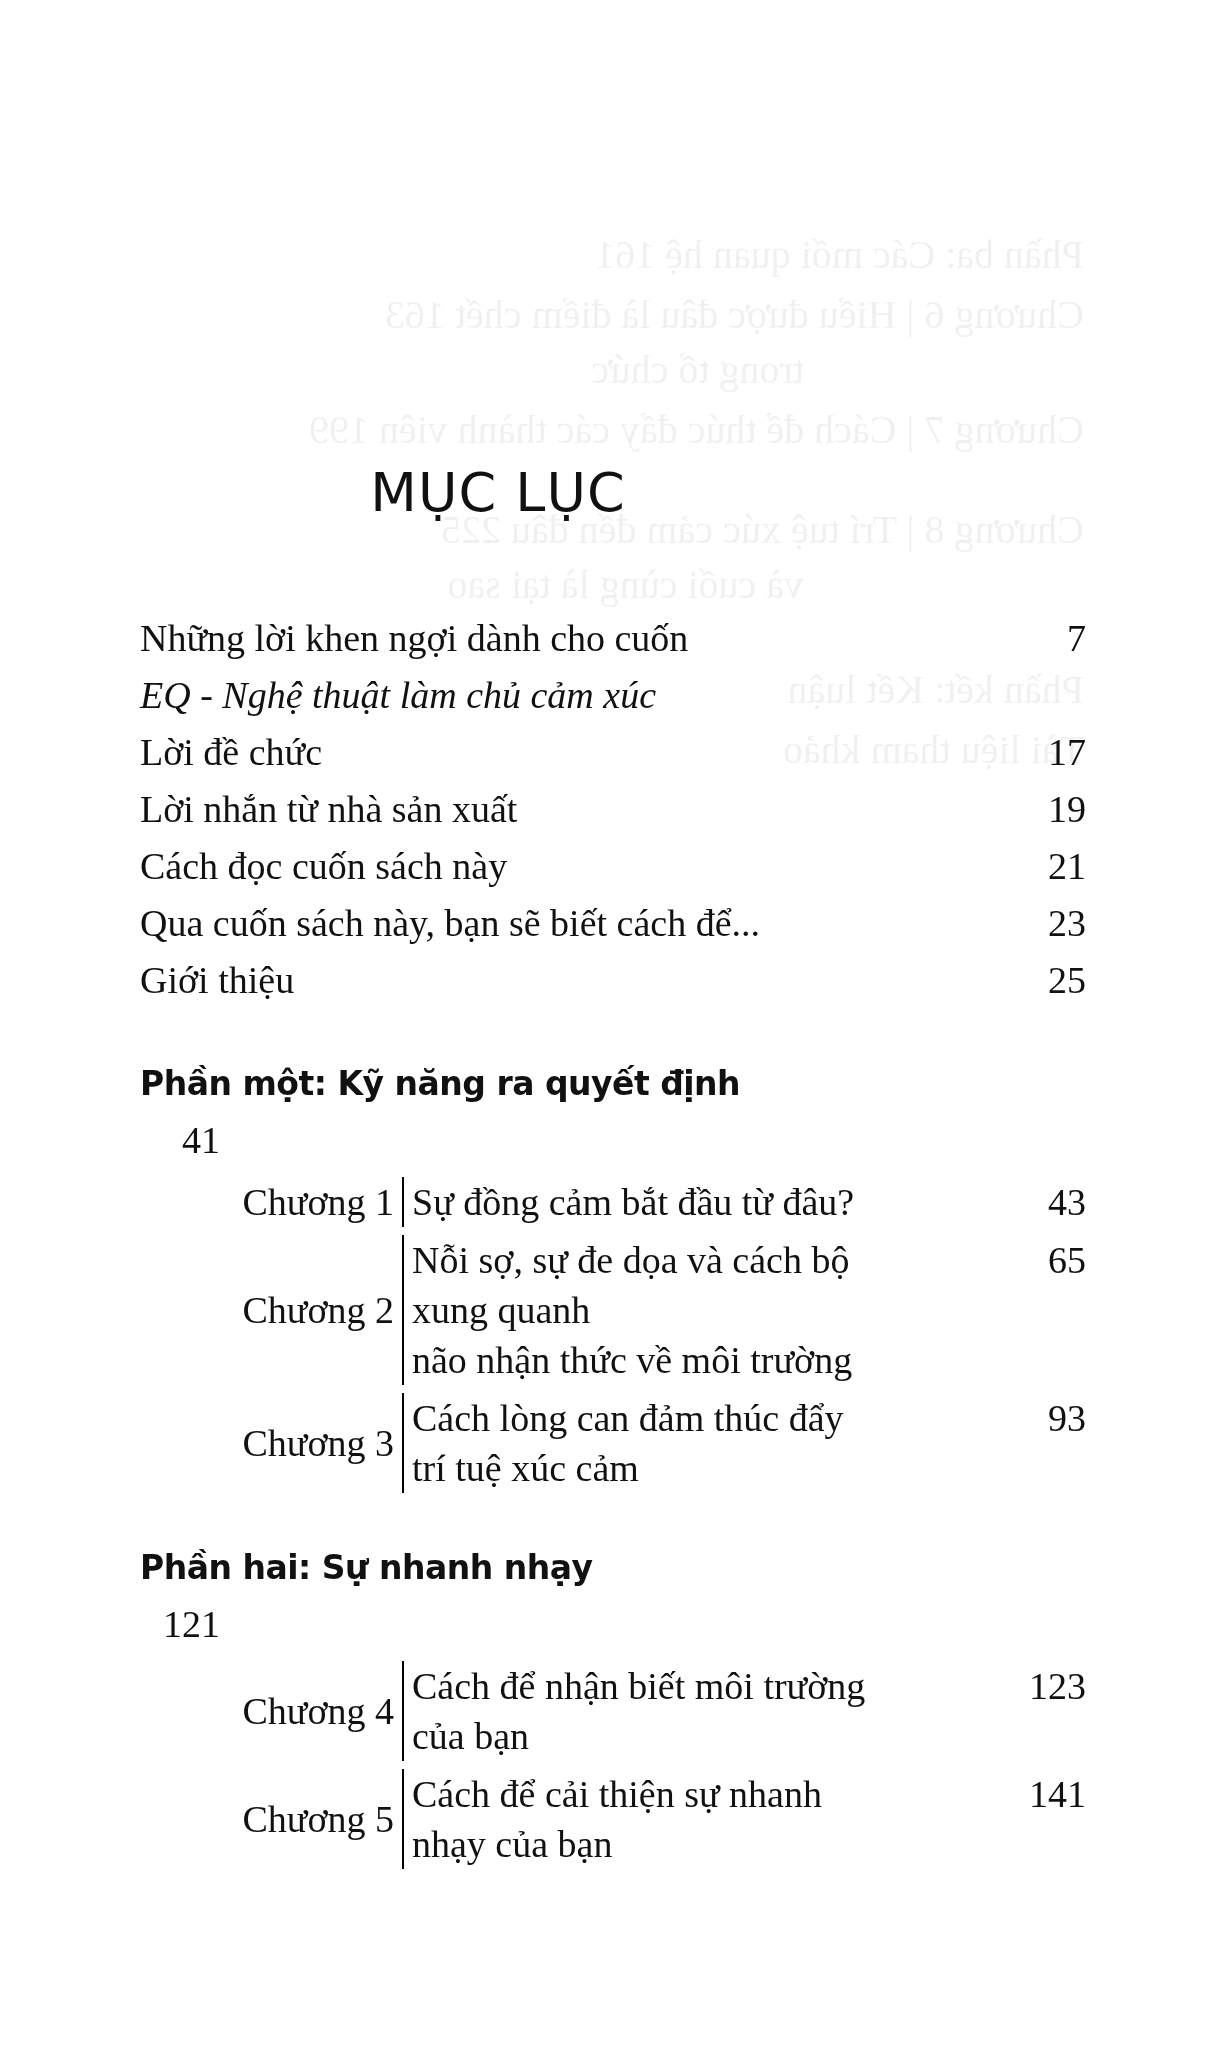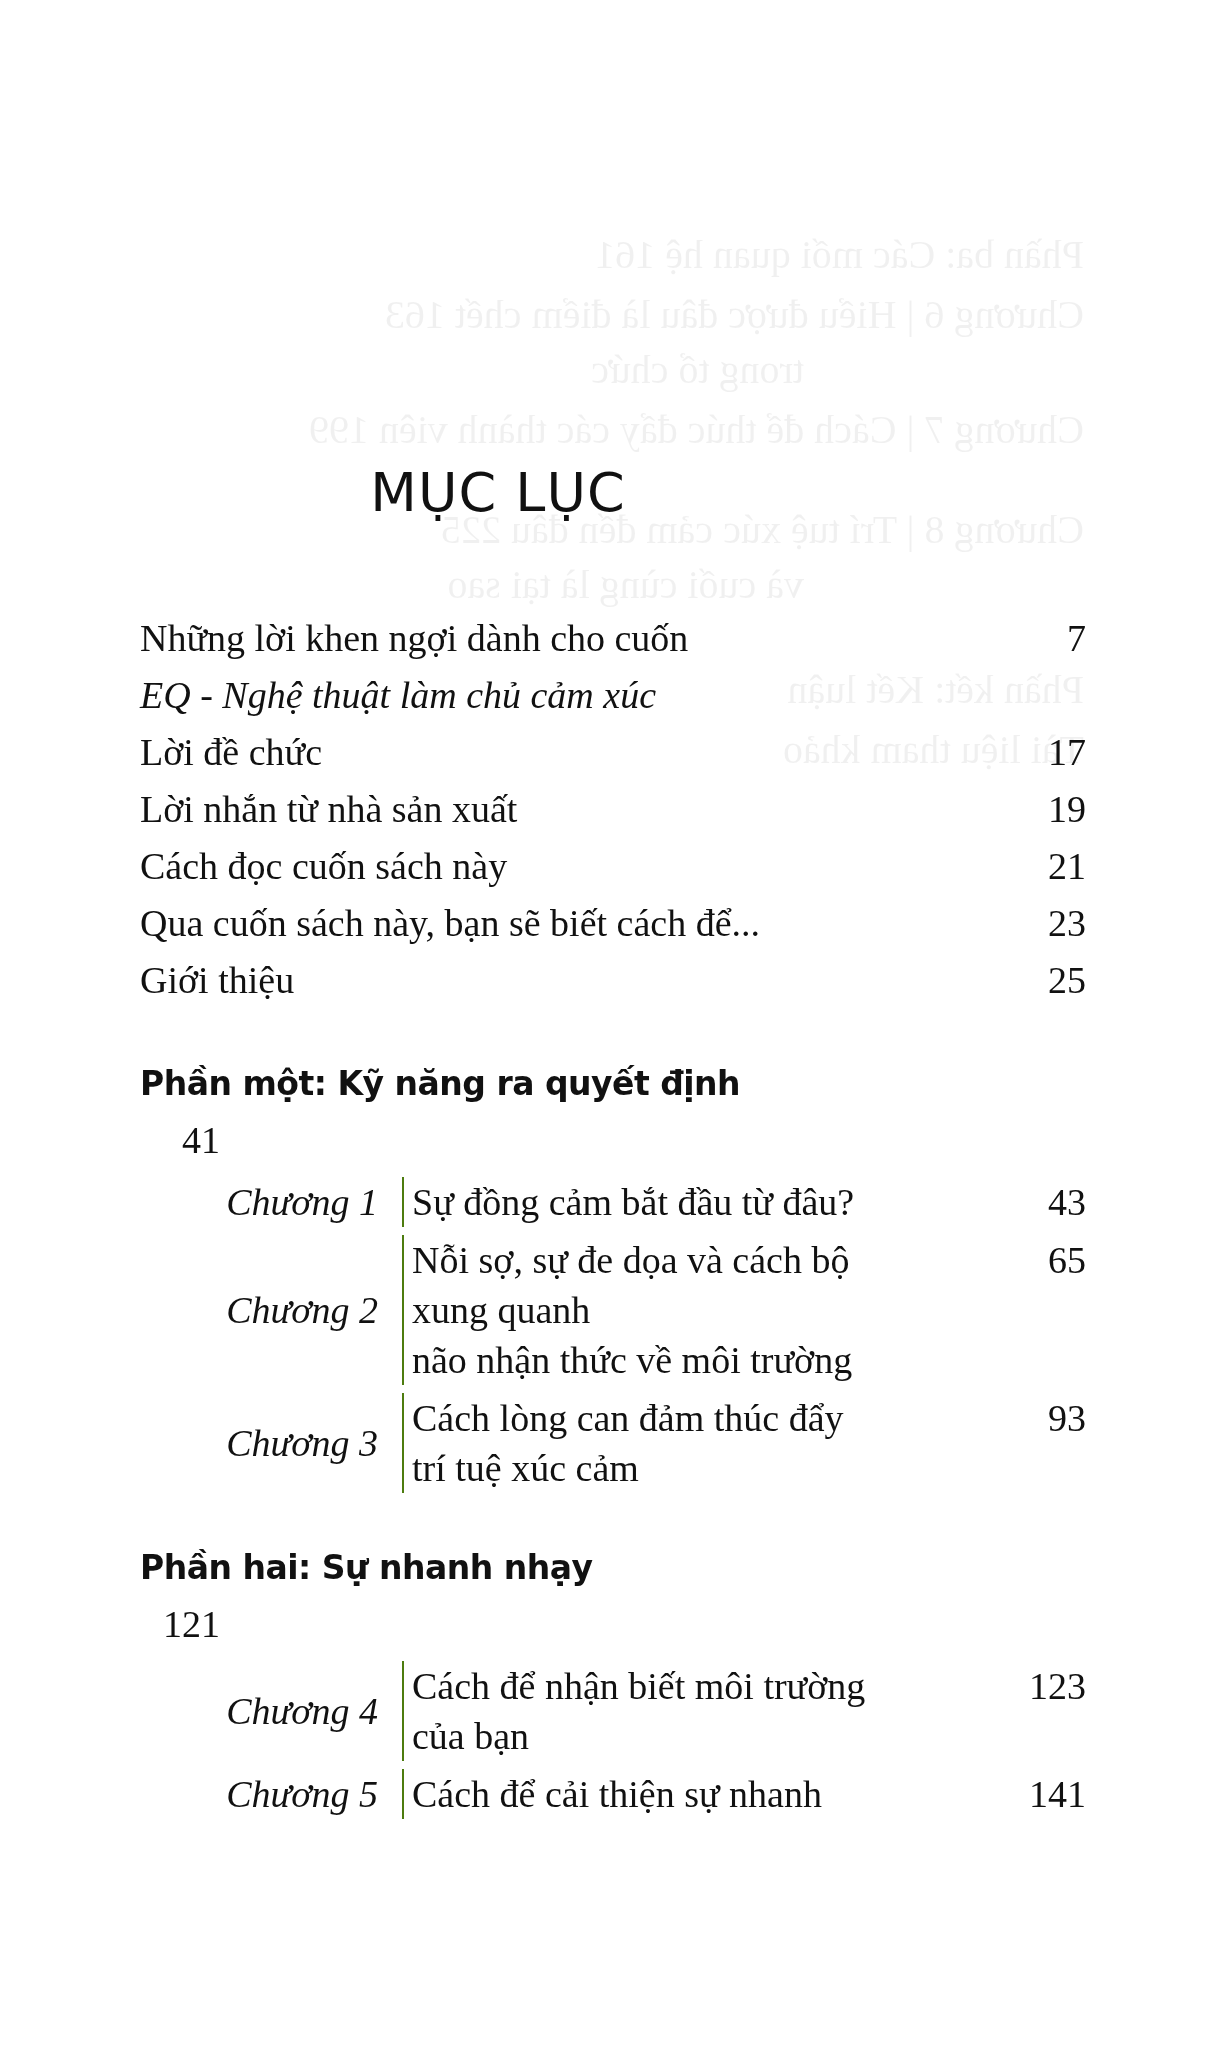--- a/index.html
+++ b/index.html
@@ -45,27 +45,26 @@
       flex-direction: column;
     }
     .row.part .page { font-family: "Liberation Serif", serif; font-weight: normal; font-size: 38px; letter-spacing: 0; }
     .chap {
       display: flex; align-items: center;
       font-family: "Liberation Serif", serif; font-size: 38px;
       line-height: 50px;
       margin-top: 8px;
     }
     .chap .ch-label {
-      width: 262px; text-align: right; padding-right: 24px; box-sizing: border-box;
+      width: 262px; text-align: right; padding-right: 8px; box-sizing: border-box;
       white-space: nowrap;
-      font-style: italic;
     }
     .chap .ch-body {
       flex: 1; display: flex; align-items: flex-start;
-      border-left: 2px solid #4d7c0f; padding-left: 8px;
+      border-left: 2px solid #000000; padding-left: 8px;
     }
     .chap .ch-text { flex: 1; }
     .chap .ch-text span { display: block; }
     .chap .ch-page { width: 80px; text-align: right; }
   </style>
 </head>
 <body>
 
 <div class="ghost">
   <div class="g-line" style="top:225px;left:140px">Phần ba: Các mối quan hệ    161</div>
@@ -158,17 +157,18 @@
         <span>của bạn</span>
       </div>
       <span class="ch-page">123</span>
     </div>
   </div>
   <div class="chap">
     <span class="ch-label">Chương 5</span>
     <div class="ch-body">
       <div class="ch-text">
         <span>Cách để cải thiện sự nhanh</span>
+        <span>nhạy của bạn</span>
       </div>
       <span class="ch-page">141</span>
     </div>
   </div>
 </div>
 
 </body></html>

